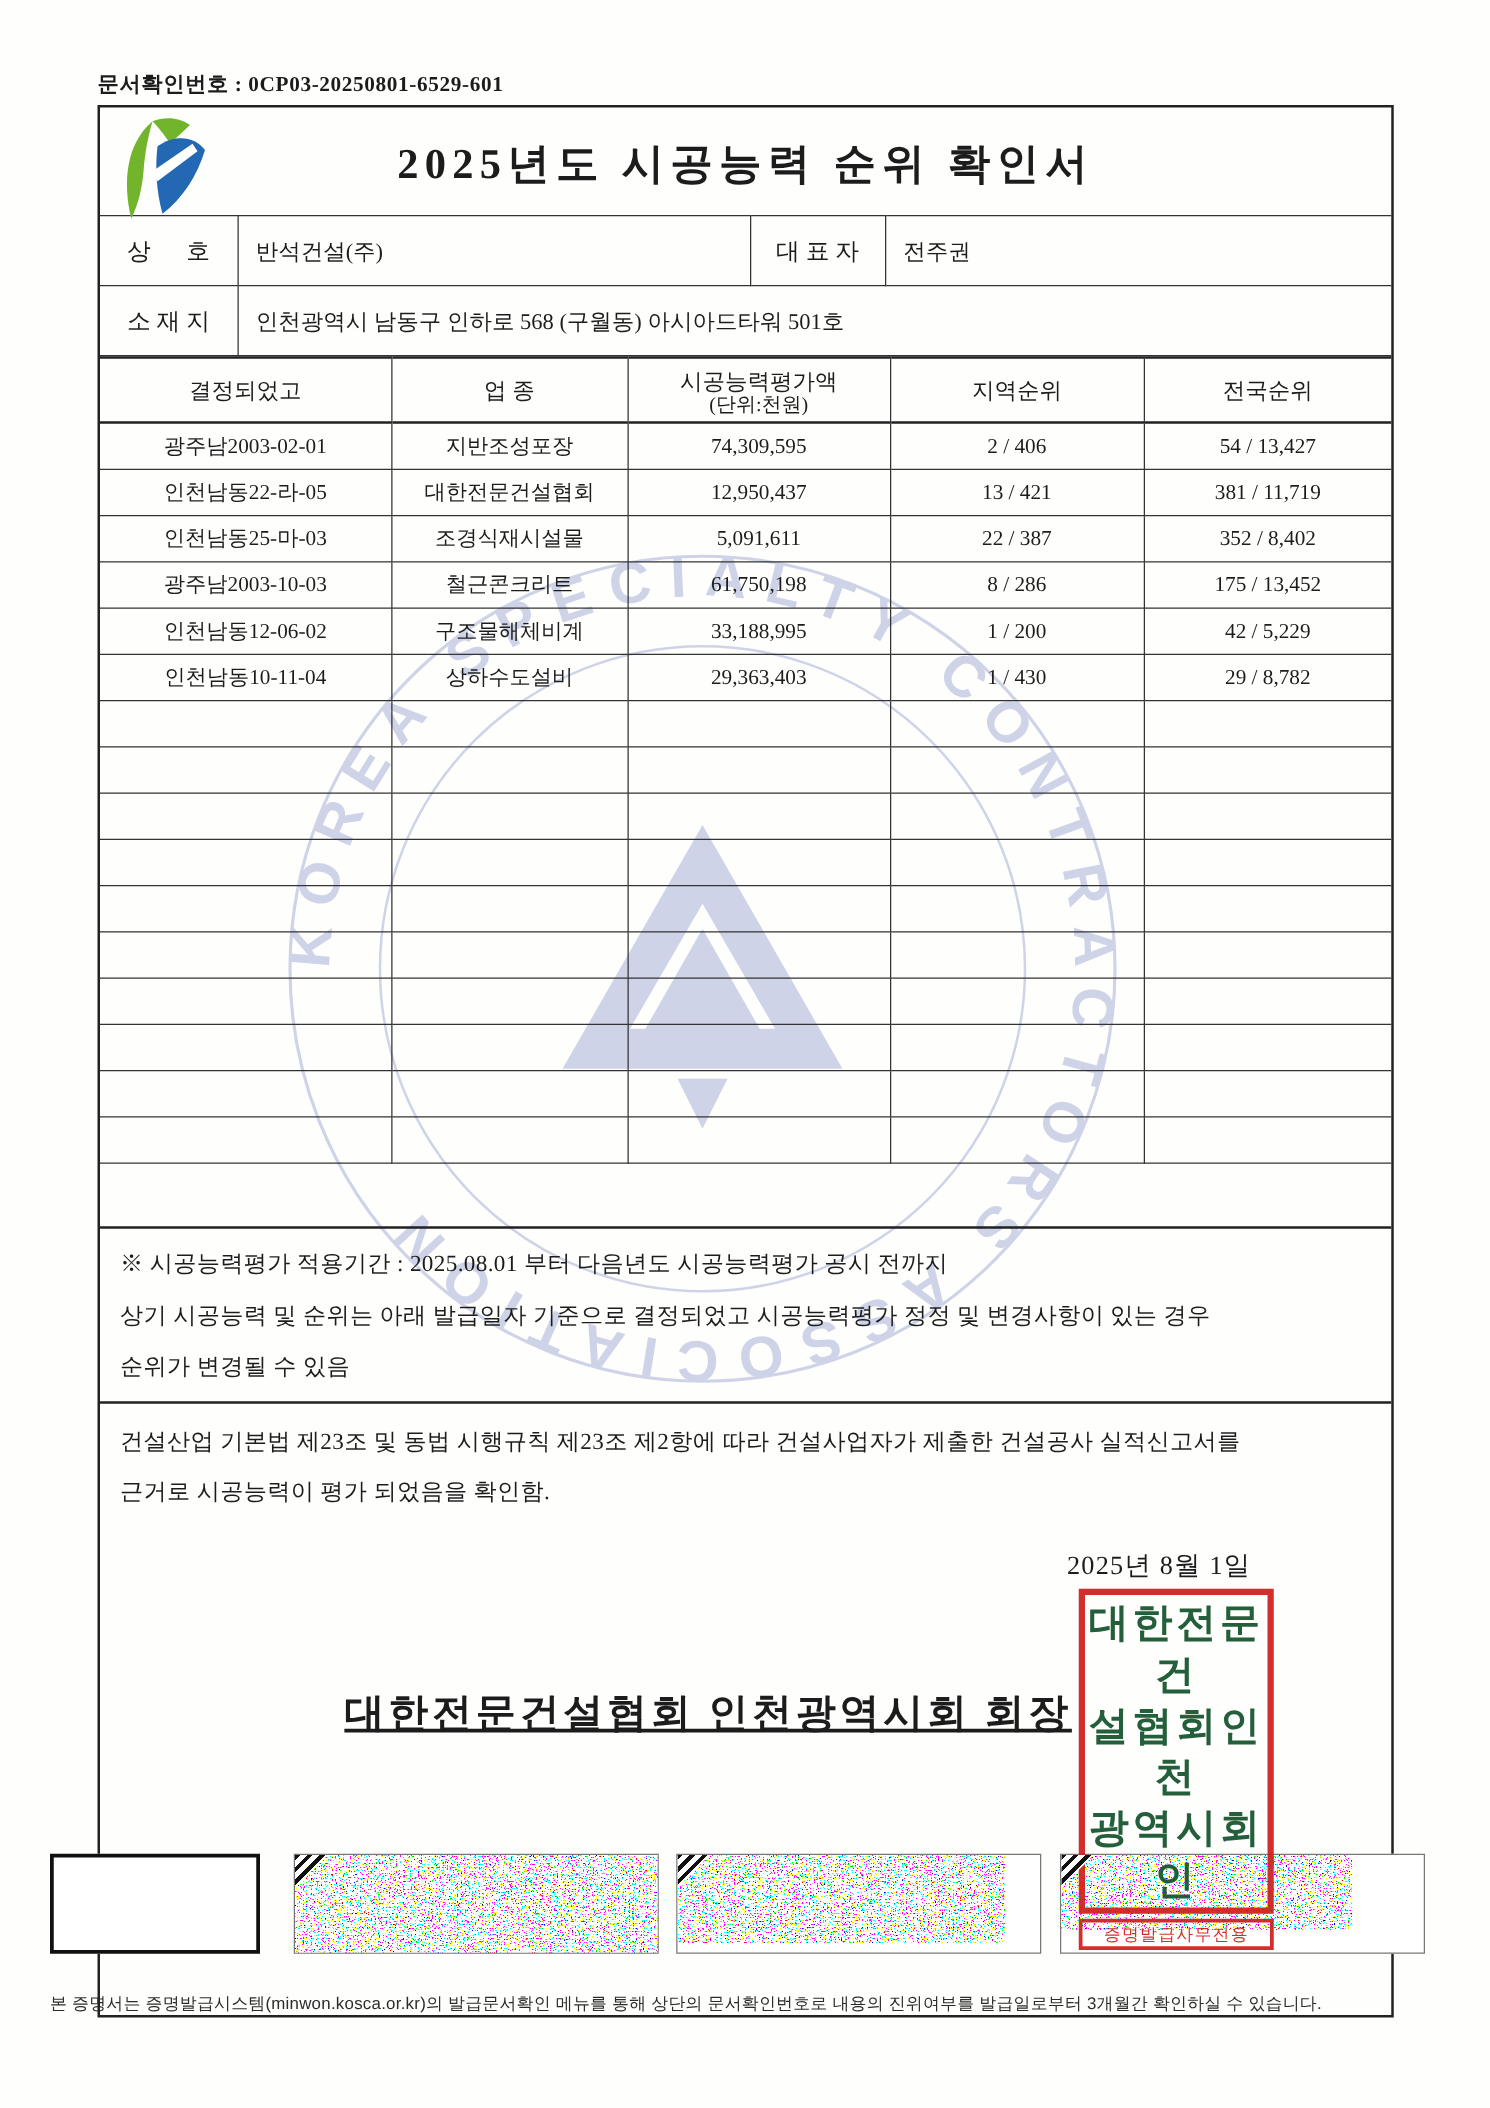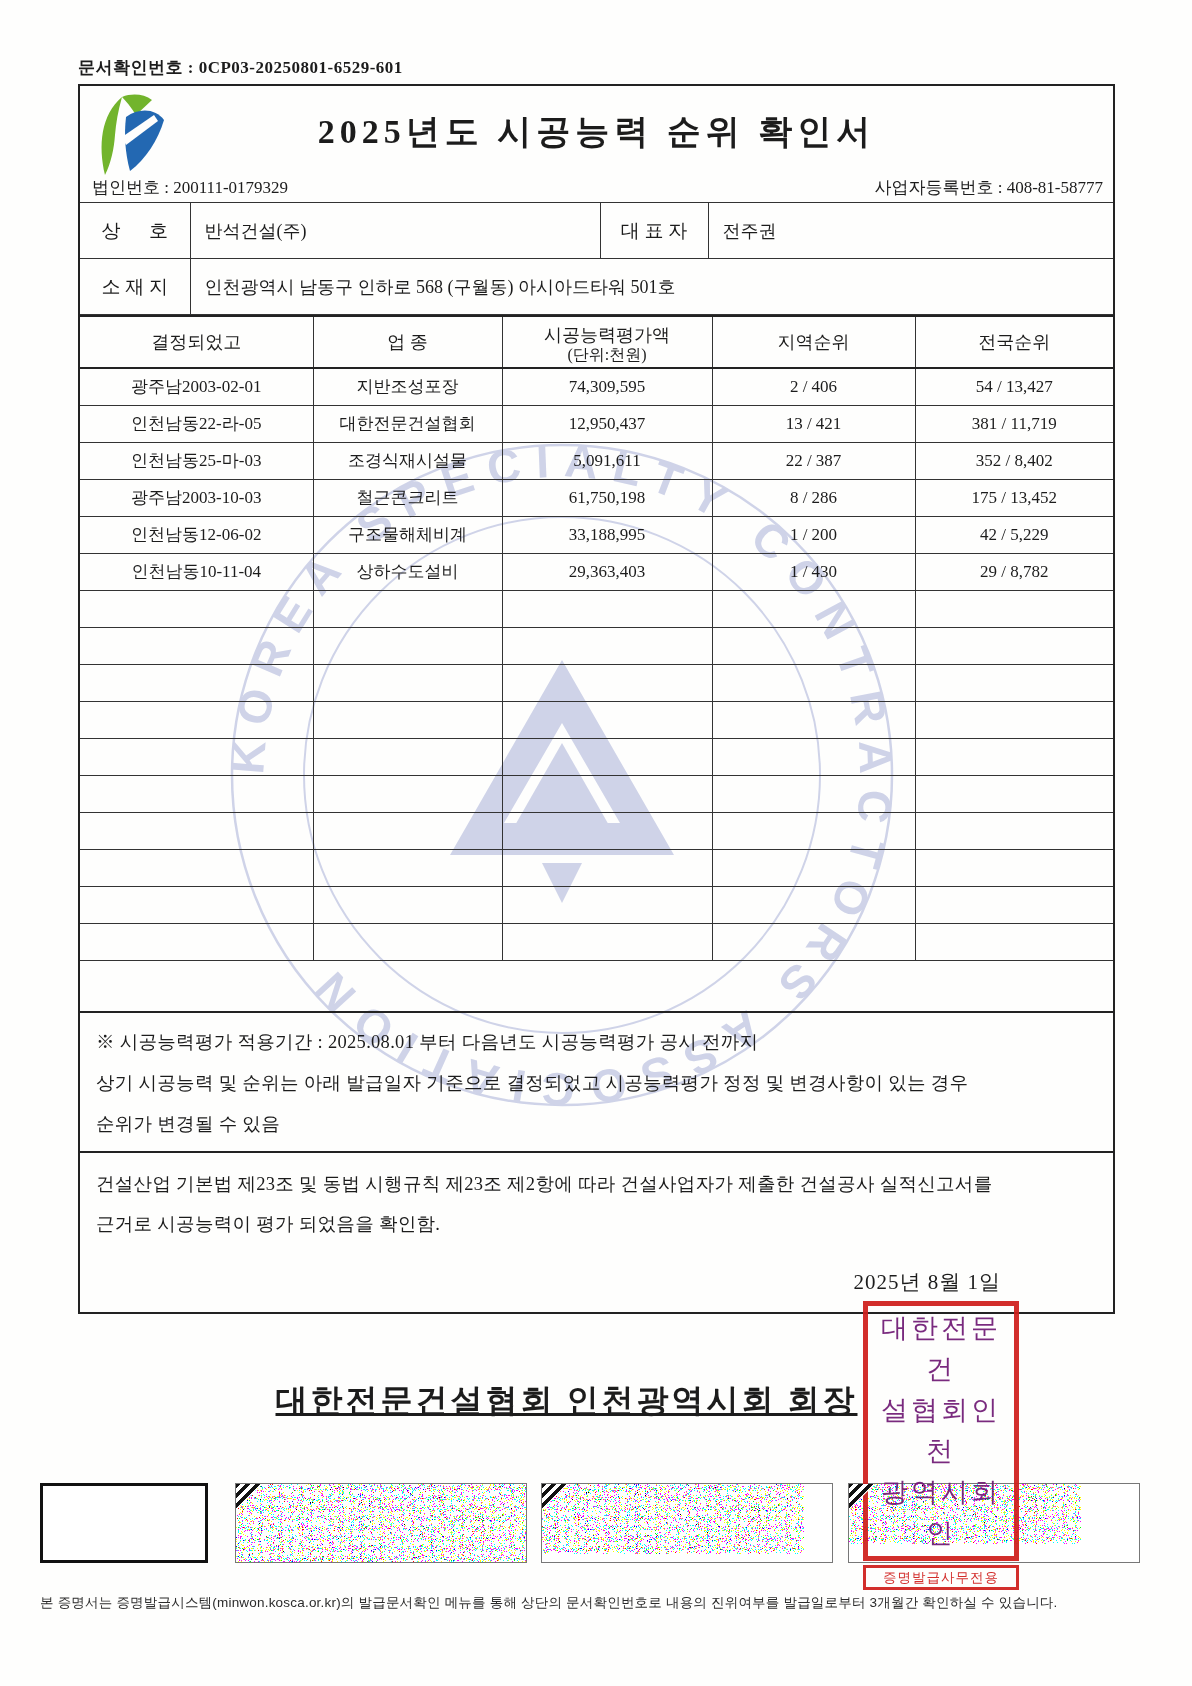--- a/index.html
+++ b/index.html
@@ -21,21 +21,21 @@
     position: absolute;
     left: 78px; top: 56px;
     font-size: 17px;
     font-weight: bold;
     letter-spacing: 0.5px;
   }
   
   .main-box {
     position: absolute;
     left: 78px; top: 84px;
-    width: 1037px; height: 1230px;
+    width: 1037px; height: 1530px;
     border: 2px solid #222;
     background: transparent;
   }
   .header-area {
     position: relative;
     height: 86px;
   }
   .logo {
     position: absolute;
     left: 12px; top: 7px;
@@ -131,23 +131,23 @@
   
   .stamp {
     position: absolute;
     right: 94px; top: 148px;
     width: 156px;
     z-index: 2;
     opacity: 0.93;
   }
   .stamp-main {
     border: 5px solid #cf1f1c;
-    color: #701a75;
-    font-weight: normal;
-    font-size: 27px;
+    color: #14532d;
+    font-weight: bold;
+    font-size: 32px;
     line-height: 41px;
     text-align: center;
     letter-spacing: 3px;
     padding: 2px 0;
     background: rgba(255,255,255,0.0);
   }
   .stamp-sub {
     margin-top: 4px;
     border: 3px solid #cf1f1c;
     color: #cf1f1c;
@@ -237,24 +237,20 @@
       <div class="header-area">
         <svg class="logo" viewBox="0 0 80 84">
           <path d="M13,82 C6,52 9,22 30,4 C26,18 24,30 23,42 C22,56 19,70 13,82 Z" fill="#72b42c"></path>
           <path d="M30,4 C40,0 52,1 60,7 L44,22 C39,14 34,8 30,4 Z" fill="#72b42c"></path>
           <path d="M34,24 C48,14 64,16 72,27 C66,47 54,66 38,78 C33,60 32,41 34,24 Z" fill="#2368b2"></path>
           <path d="M30,44 L62,22 L66,28 L34,52 Z" fill="#fefefd"></path>
         </svg>
         <div class="title">2025년도  시공능력  순위  확인서</div>
       </div>
 
-      <div class="reg-line">
-        <span>법인번호 : 200111-0179329</span>
-        <span>사업자등록번호 : 408-81-58777</span>
-      </div>
 
       <table class="info-table">
         <colgroup>
             <col style="width:110px">
             <col style="width:410px">
             <col style="width:108px">
             <col>
           </colgroup>
         <tbody>
             <tr>

